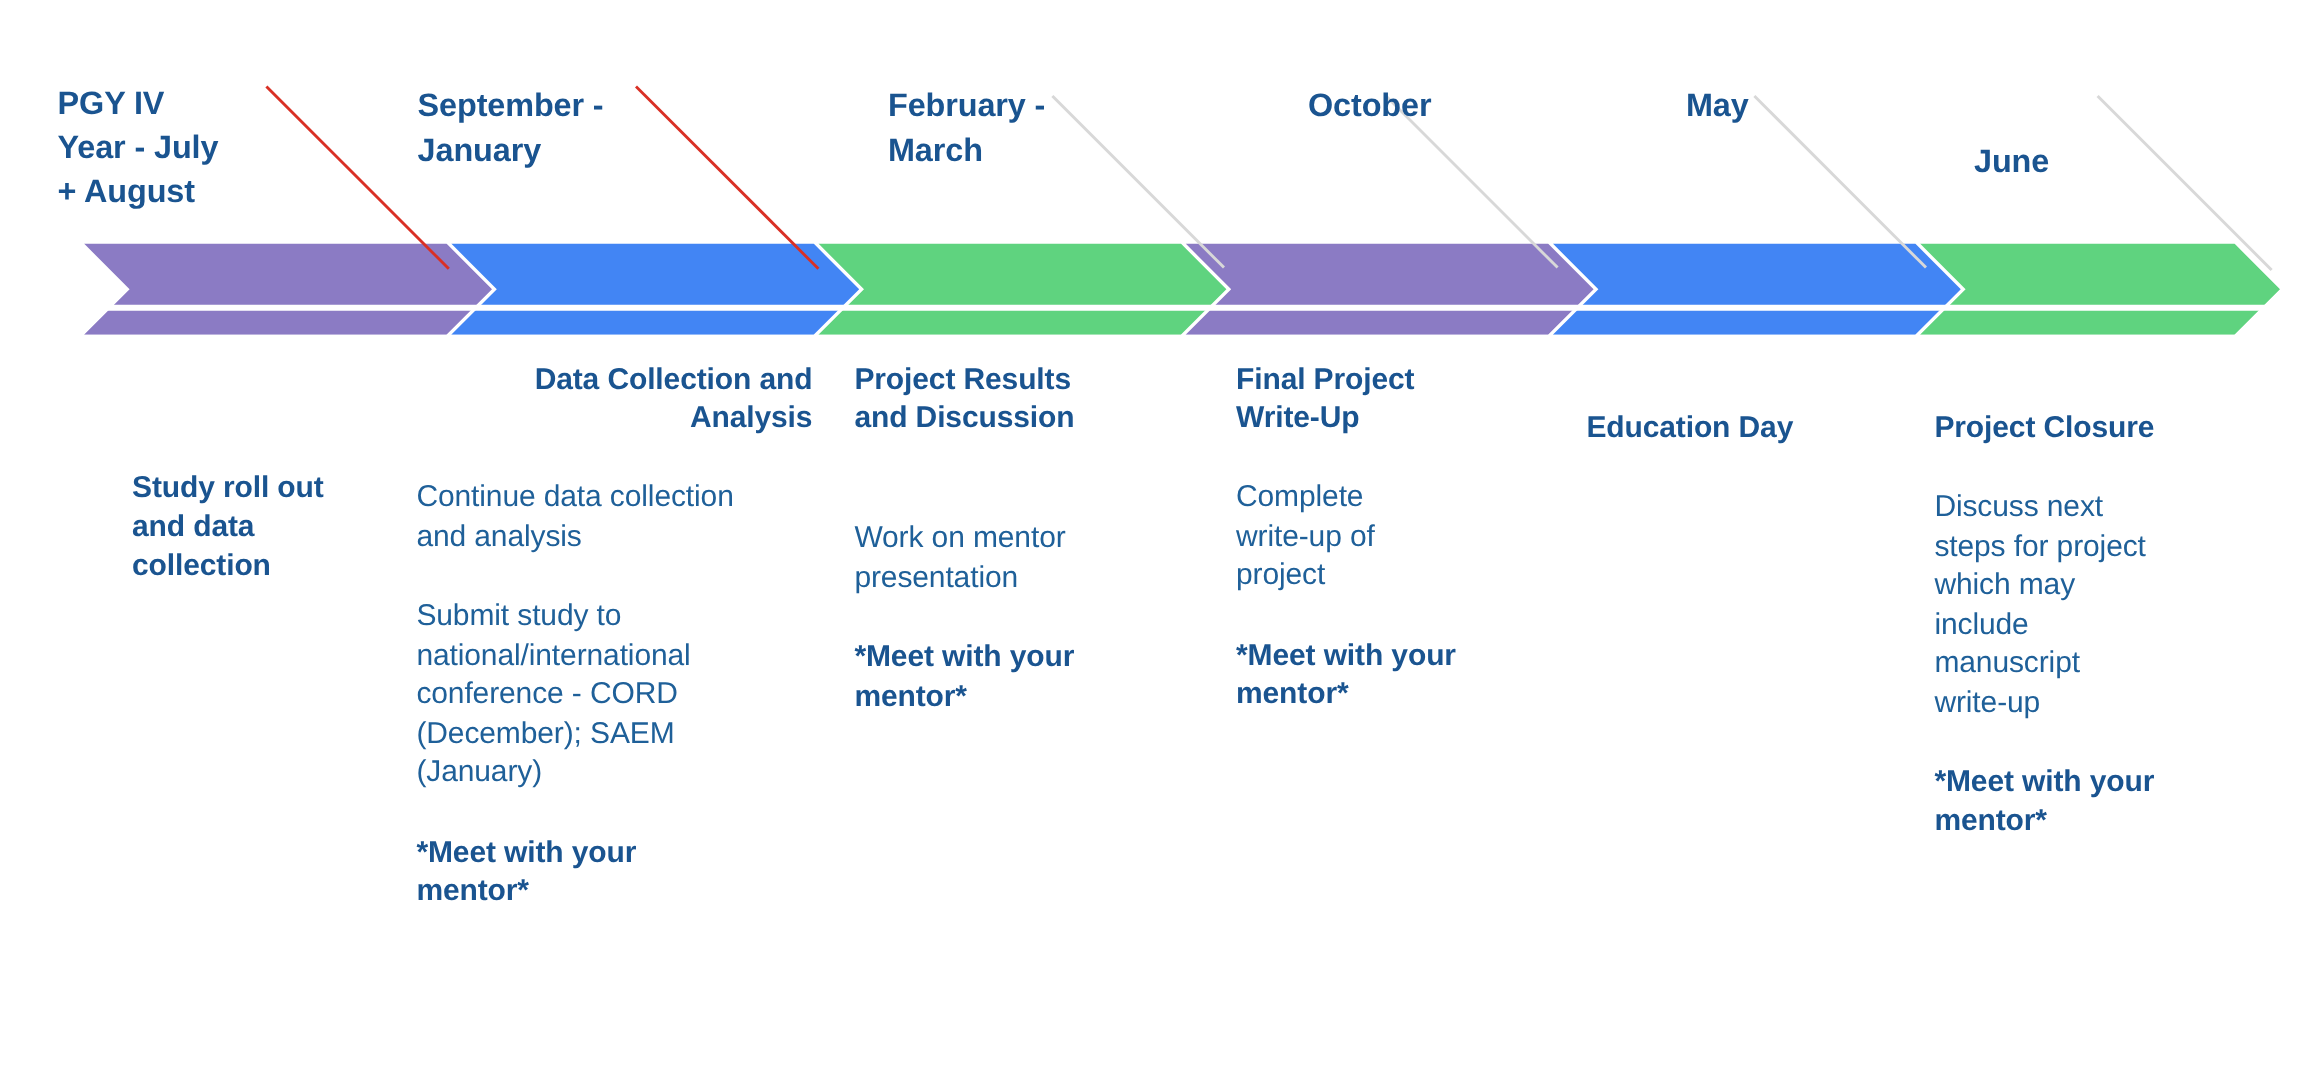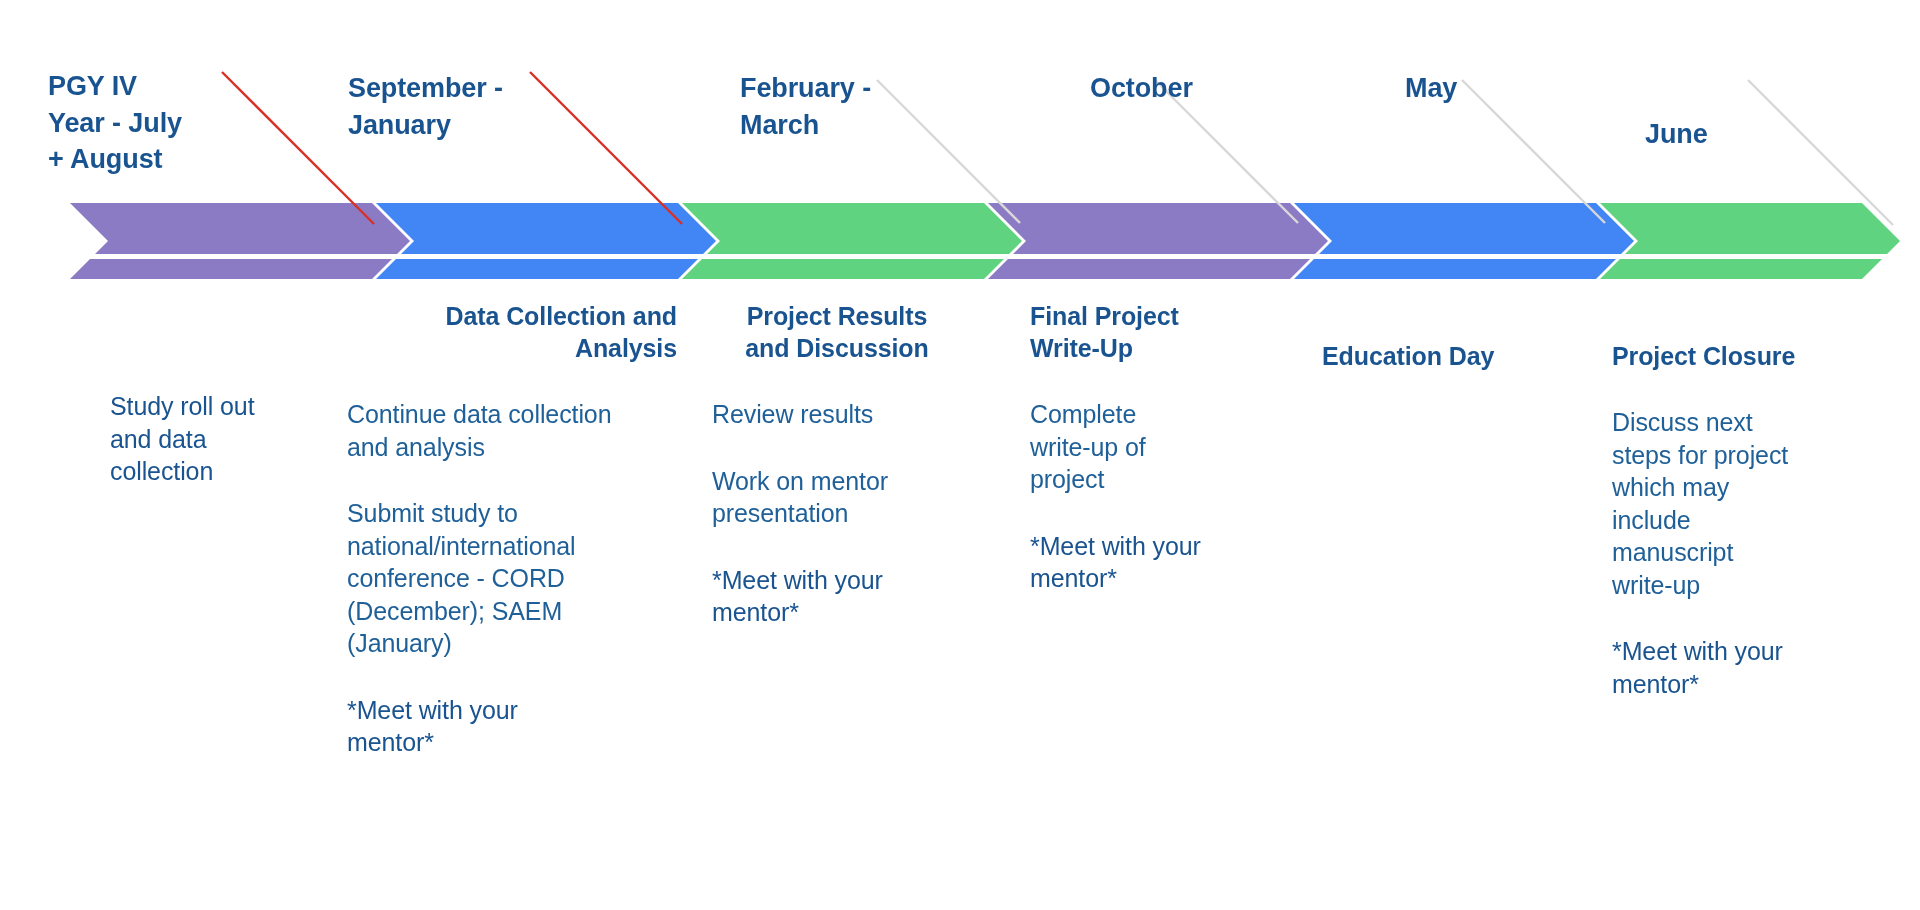--- a/index.html
+++ b/index.html
@@ -73,21 +73,21 @@
     color: #1f6099;
     font-weight: normal;
     font-size: 25px;
     line-height: 1.30;
     letter-spacing: -0.1px;
     margin: 0;
     white-space: pre-line;
   }
 
   .col-body.bold {
-    font-weight: normal;
+    font-weight: bold;
     color: #1a5490;
   }
   .gap-md { height: 34px; }
 </style>
 </head>
 <body>
 
 <div id="stage">
 
   <svg id="band" viewBox="0 0 1920 910">
@@ -161,24 +161,23 @@
 national/international
 conference - CORD
 (December); SAEM
 (January)</p>
     <div class="gap-md"></div>
     <p class="col-body bold"> *Meet with your
 mentor*</p>
   </div>
 
   <div class="col" style="left:712px; top:300px; width:250px;">
-    <p class="col-heading" style="text-align:center;">Project Results
+    <p class="col-heading" style="text-align:left;">Project Results
 and Discussion</p>
     <div class="gap-md"></div>
-    <p class="col-body">Review results</p>
     <div class="gap-md"></div>
     <p class="col-body">Work on mentor
 presentation</p>
     <div class="gap-md"></div>
     <p class="col-body bold"> *Meet with your
 mentor*</p>
   </div>
 
   <div class="col" style="left:1030px; top:300px; width:230px;">
     <p class="col-heading">Final Project

